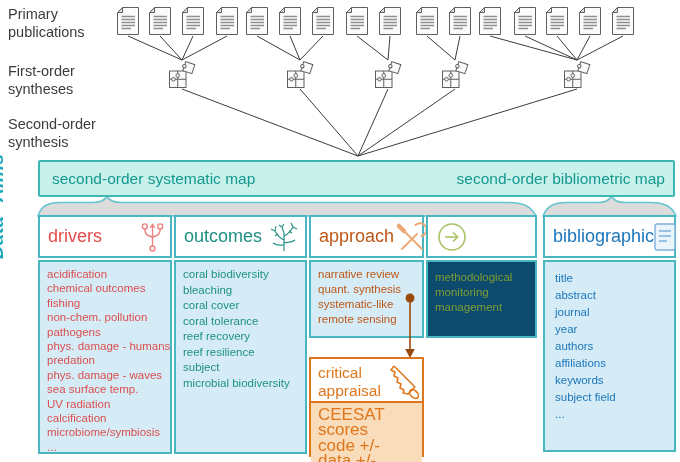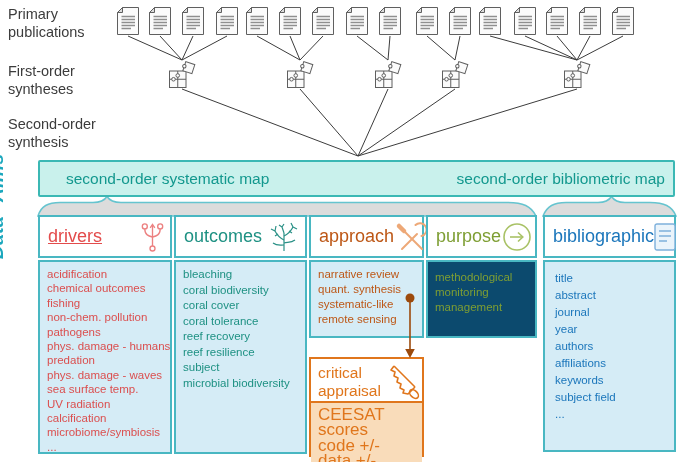--- a/index.html
+++ b/index.html
@@ -18,33 +18,33 @@
 
   .v-label{position:absolute;left:8px;white-space:nowrap;transform-origin:left bottom;
            transform:rotate(-90deg);font-style:italic;font-weight:bold;font-size:19px;
            line-height:22px;color:#1ba7bd;letter-spacing:0.5px;z-index:3;}
   #aims-vlabel{top:180px;}
   #data-vlabel{top:237px;}
 
   #aims-box{position:absolute;left:38px;top:160px;width:637px;height:37px;box-sizing:border-box;
             background:#c9f1ec;border:2px solid #3bb8b4;border-radius:2px;z-index:2;
             display:flex;justify-content:space-between;align-items:center;
-            padding:0 8px 0 26px;font-size:15.5px;color:#13988e;}
+            padding:0 8px 0 12px;font-size:15.5px;color:#13988e;}
 
   .col{position:absolute;display:flex;flex-direction:column;gap:2px;z-index:2;}
   .col-header{box-sizing:border-box;height:43px;background:#ffffff;border:2px solid #49b7c2;
               display:flex;align-items:center;justify-content:space-between;padding:0 5px 0 8px;
               font-size:18px;}
   .col-body{box-sizing:border-box;background:#d5ecf6;border:2px solid #49b7c2;
             padding:5px 2px 0 7px;font-size:11.5px;white-space:nowrap;}
   .col-body .item{white-space:nowrap;}
 
   #col-drivers{left:38px;top:215px;width:134px;}
   #col-drivers .col-body{height:194px;line-height:14.4px;color:#db4f4f;}
-  #col-drivers .col-header{color:#e34b4b;text-decoration:underline;}
+  #col-drivers .col-header{color:#e34b4b;}
 
   #col-outcomes{left:174px;top:215px;width:133px;}
   #col-outcomes .col-body{height:194px;line-height:15.5px;color:#1e9183;}
   #col-outcomes .col-header{color:#1e9183;}
 
   #col-approach{left:309px;top:215px;width:115px;}
   #col-approach .col-body{height:78px;line-height:15px;color:#bd5716;}
   #col-approach .col-header{color:#bd5716;padding-right:2px;}
 
   #col-purpose{left:426px;top:215px;width:111px;}
@@ -192,22 +192,22 @@
           <path d="M7,10 L3,8 M7,10 L8,5 M10,13 L7,15"></path>
           <path d="M16,15 C20,13 23,10 25,6"></path>
           <path d="M25,6 L29,8 M25,6 L23,2 M21,10 L24,12"></path>
           <path d="M16,12 L14,6 M14,6 L11,4 M14,6 L16,3"></path>
           <path d="M16,24 C12,24 9,25 5,22"></path>
           <path d="M16,22 C20,21 23,22 27,19"></path>
         </g>
       </svg>
     </div>
     <div class="col-body">
+        <div class="item">coral biodiversity</div>
         <div class="item">bleaching</div>
-        <div class="item">coral biodiversity</div>
         <div class="item">coral cover</div>
         <div class="item">coral tolerance</div>
         <div class="item">reef recovery</div>
         <div class="item">reef resilience</div>
         <div class="item">subject</div>
         <div class="item">microbial biodiversity</div>
       </div>
   </div>
 
   <div class="col" id="col-approach">
@@ -225,21 +225,20 @@
     <div class="col-body">
         <div class="item">narrative review</div>
         <div class="item">quant. synthesis</div>
         <div class="item">systematic-like</div>
         <div class="item">remote sensing</div>
       </div>
   </div>
 
   <div class="col" id="col-purpose">
     <div class="col-header">
-      <span>purpose</span>
       <svg class="hicon" width="32" height="32" viewBox="0 0 32 32">
         <g stroke="#a9c266" fill="none" stroke-width="1.6">
           <circle cx="16" cy="16" r="13"></circle>
           <path d="M9,16 H21"></path>
           <path d="M17,11.5 L21.8,16 L17,20.5"></path>
         </g>
       </svg>
     </div>
     <div class="col-body">
         <div class="item">methodological</div>

